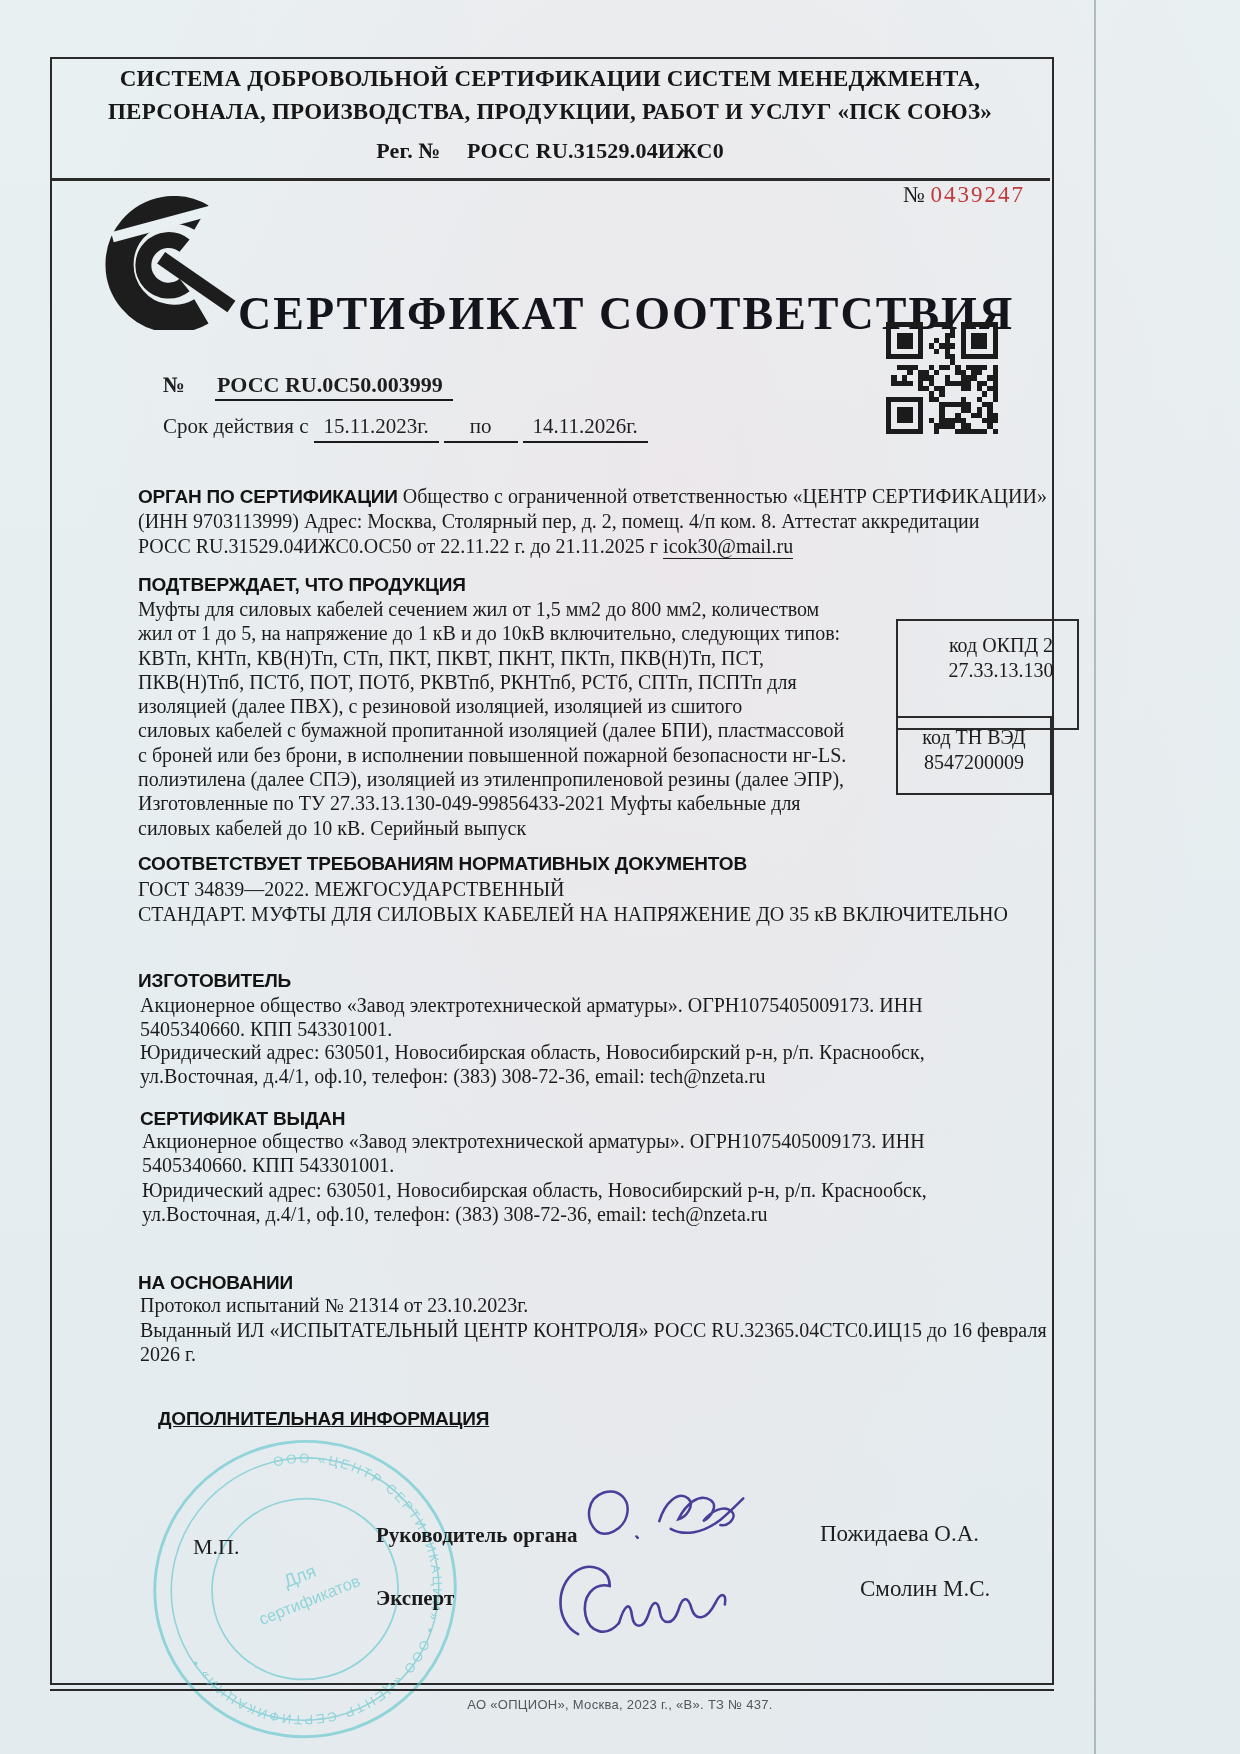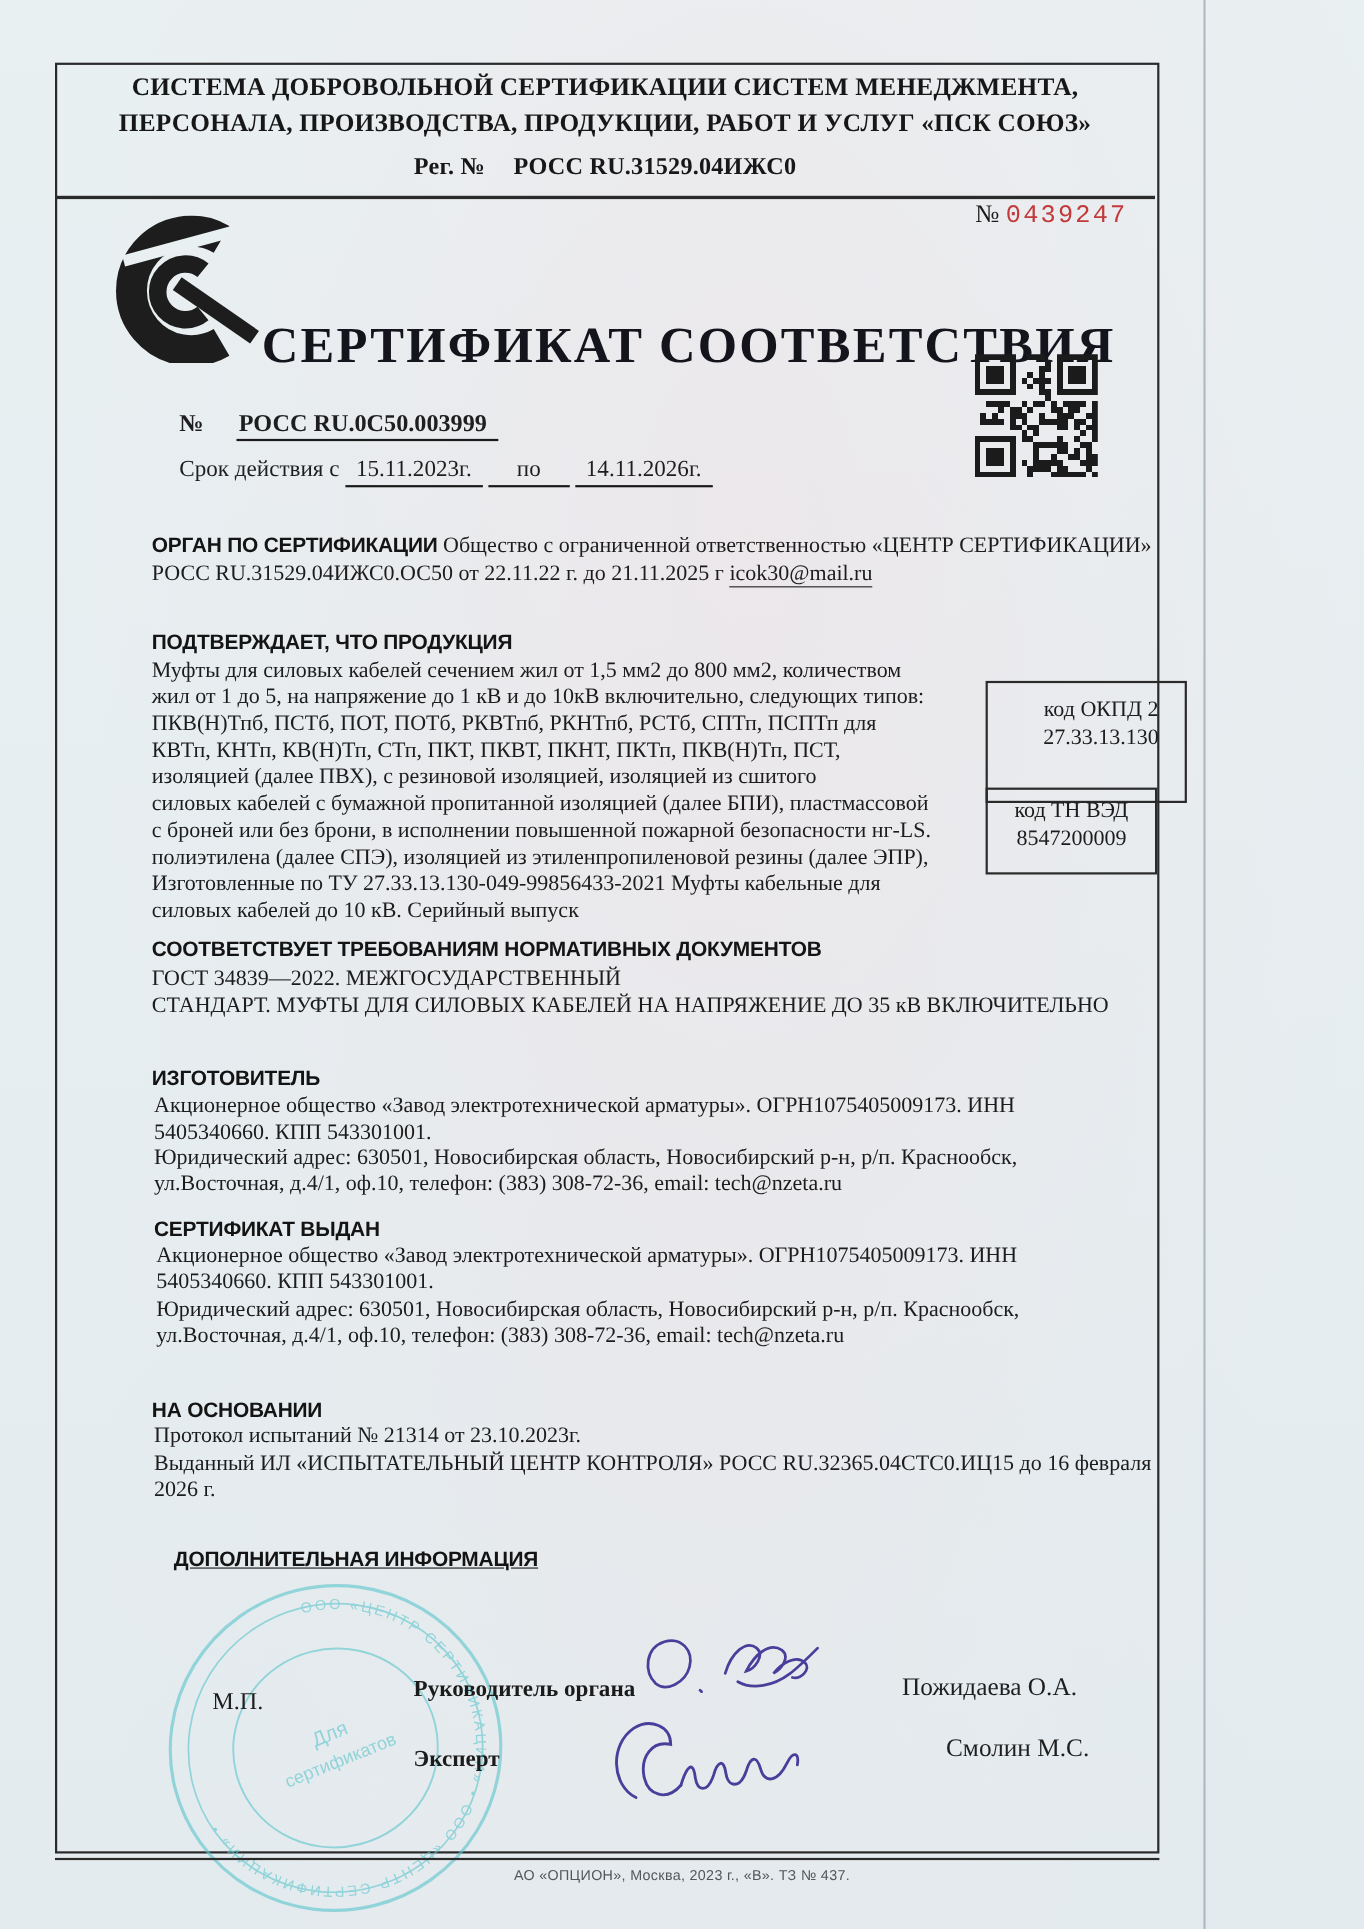--- a/index.html
+++ b/index.html
@@ -18,21 +18,21 @@
   .page-edge{left:1094px;top:0;width:2px;height:1754px;background:rgba(105,128,138,.45);}
   
   .header-box{left:50px;top:57px;width:1000px;height:121px;border-bottom:3px solid #2a2a2a;}
   .hline{left:50px;width:1000px;text-align:center;font-weight:bold;font-size:23px;letter-spacing:.2px;color:#171717;}
   .hline1{top:66px;}
   .hline2{top:99px;}
   .hreg{top:138px;font-size:22px;}
   .hreg .gap{display:inline-block;width:26px;}
   
   .cert-no{left:700px;top:182px;width:325px;text-align:right;font-size:23px;color:#1b1b1b;white-space:nowrap;}
-  .cert-no .digits{font-family:Liberation Mono, monospace;color:var(--number-red,#c23a3a);letter-spacing:2px;font-size:23px;}
+  .cert-no .digits{font-family:Liberation Serif, serif;color:var(--number-red,#c23a3a);letter-spacing:2px;font-size:23px;}
   
   .logo{left:88px;top:196px;width:150px;height:134px;}
   .title{left:238px;top:287px;font-size:46px;font-weight:bold;letter-spacing:2px;color:#14141c;white-space:nowrap;}
   
   .no-row{left:163px;top:372px;font-size:22px;font-weight:bold;white-space:nowrap;}
   .no-row .no-sign{display:inline-block;width:52px;}
   .no-row .no-val{border-bottom:2px solid #1a1a1a;padding:0 10px 2px 2px;}
   .validity-row{left:163px;top:414px;font-size:21px;white-space:nowrap;}
   .validity-row .seg{border-bottom:2px solid #1a1a1a;padding:0 10px 2px 10px;margin-left:5px;display:inline-block;}
   .validity-row .seg.sep{padding:0 26px 2px 26px;}
@@ -335,29 +335,30 @@
       <rect x="5" y="100" width="5" height="5"></rect>
       <rect x="10" y="100" width="5" height="5"></rect>
       <rect x="15" y="100" width="5" height="5"></rect>
       <rect x="20" y="100" width="5" height="5"></rect>
       <rect x="25" y="100" width="5" height="5"></rect>
       <rect x="30" y="100" width="5" height="5"></rect>
     </svg></div>
 
 <div class="abs body-par organ">
   <div><span class="sec-label">ОРГАН ПО СЕРТИФИКАЦИИ</span> <span>Общество с ограниченной ответственностью «ЦЕНТР СЕРТИФИКАЦИИ»</span></div>
+  <div>(ИНН 9703113999) Адрес: Москва, Столярный пер, д. 2, помещ. 4/п ком. 8. Аттестат аккредитации</div>
   <div><span>РОСС RU.31529.04ИЖС0.ОС50 от 22.11.22 г. до 21.11.2025 г </span><span class="email">icok30@mail.ru</span></div>
 </div>
 
 <div class="abs heading h-product">ПОДТВЕРЖДАЕТ, ЧТО ПРОДУКЦИЯ</div>
 <div class="abs body-par product-lines">
     <div>Муфты для силовых кабелей сечением жил от 1,5 мм2 до 800 мм2, количеством</div>
     <div>жил от 1 до 5, на напряжение до 1 кВ и до 10кВ включительно, следующих типов:</div>
+    <div>КВТп, КНТп, КВ(Н)Тп, СТп, ПКТ, ПКВТ, ПКНТ, ПКТп, ПКВ(Н)Тп, ПСТ,</div>
     <div>ПКВ(Н)Тпб, ПСТб, ПОТ, ПОТб, РКВТпб, РКНТпб, РСТб, СПТп, ПСПТп для</div>
-    <div>КВТп, КНТп, КВ(Н)Тп, СТп, ПКТ, ПКВТ, ПКНТ, ПКТп, ПКВ(Н)Тп, ПСТ,</div>
     <div>изоляцией (далее ПВХ), с резиновой изоляцией, изоляцией из сшитого</div>
     <div>силовых кабелей с бумажной пропитанной изоляцией (далее БПИ), пластмассовой</div>
     <div>с броней или без брони, в исполнении повышенной пожарной безопасности нг-LS.</div>
     <div>полиэтилена (далее СПЭ), изоляцией из этиленпропиленовой резины (далее ЭПР),</div>
     <div>Изготовленные по ТУ 27.33.13.130-049-99856433-2021 Муфты кабельные для</div>
     <div>силовых кабелей до 10 кВ. Серийный выпуск</div>
   </div>
 
 <div class="abs code-box box-okpd">
   <div class="cb-line">код ОКПД 2</div>

